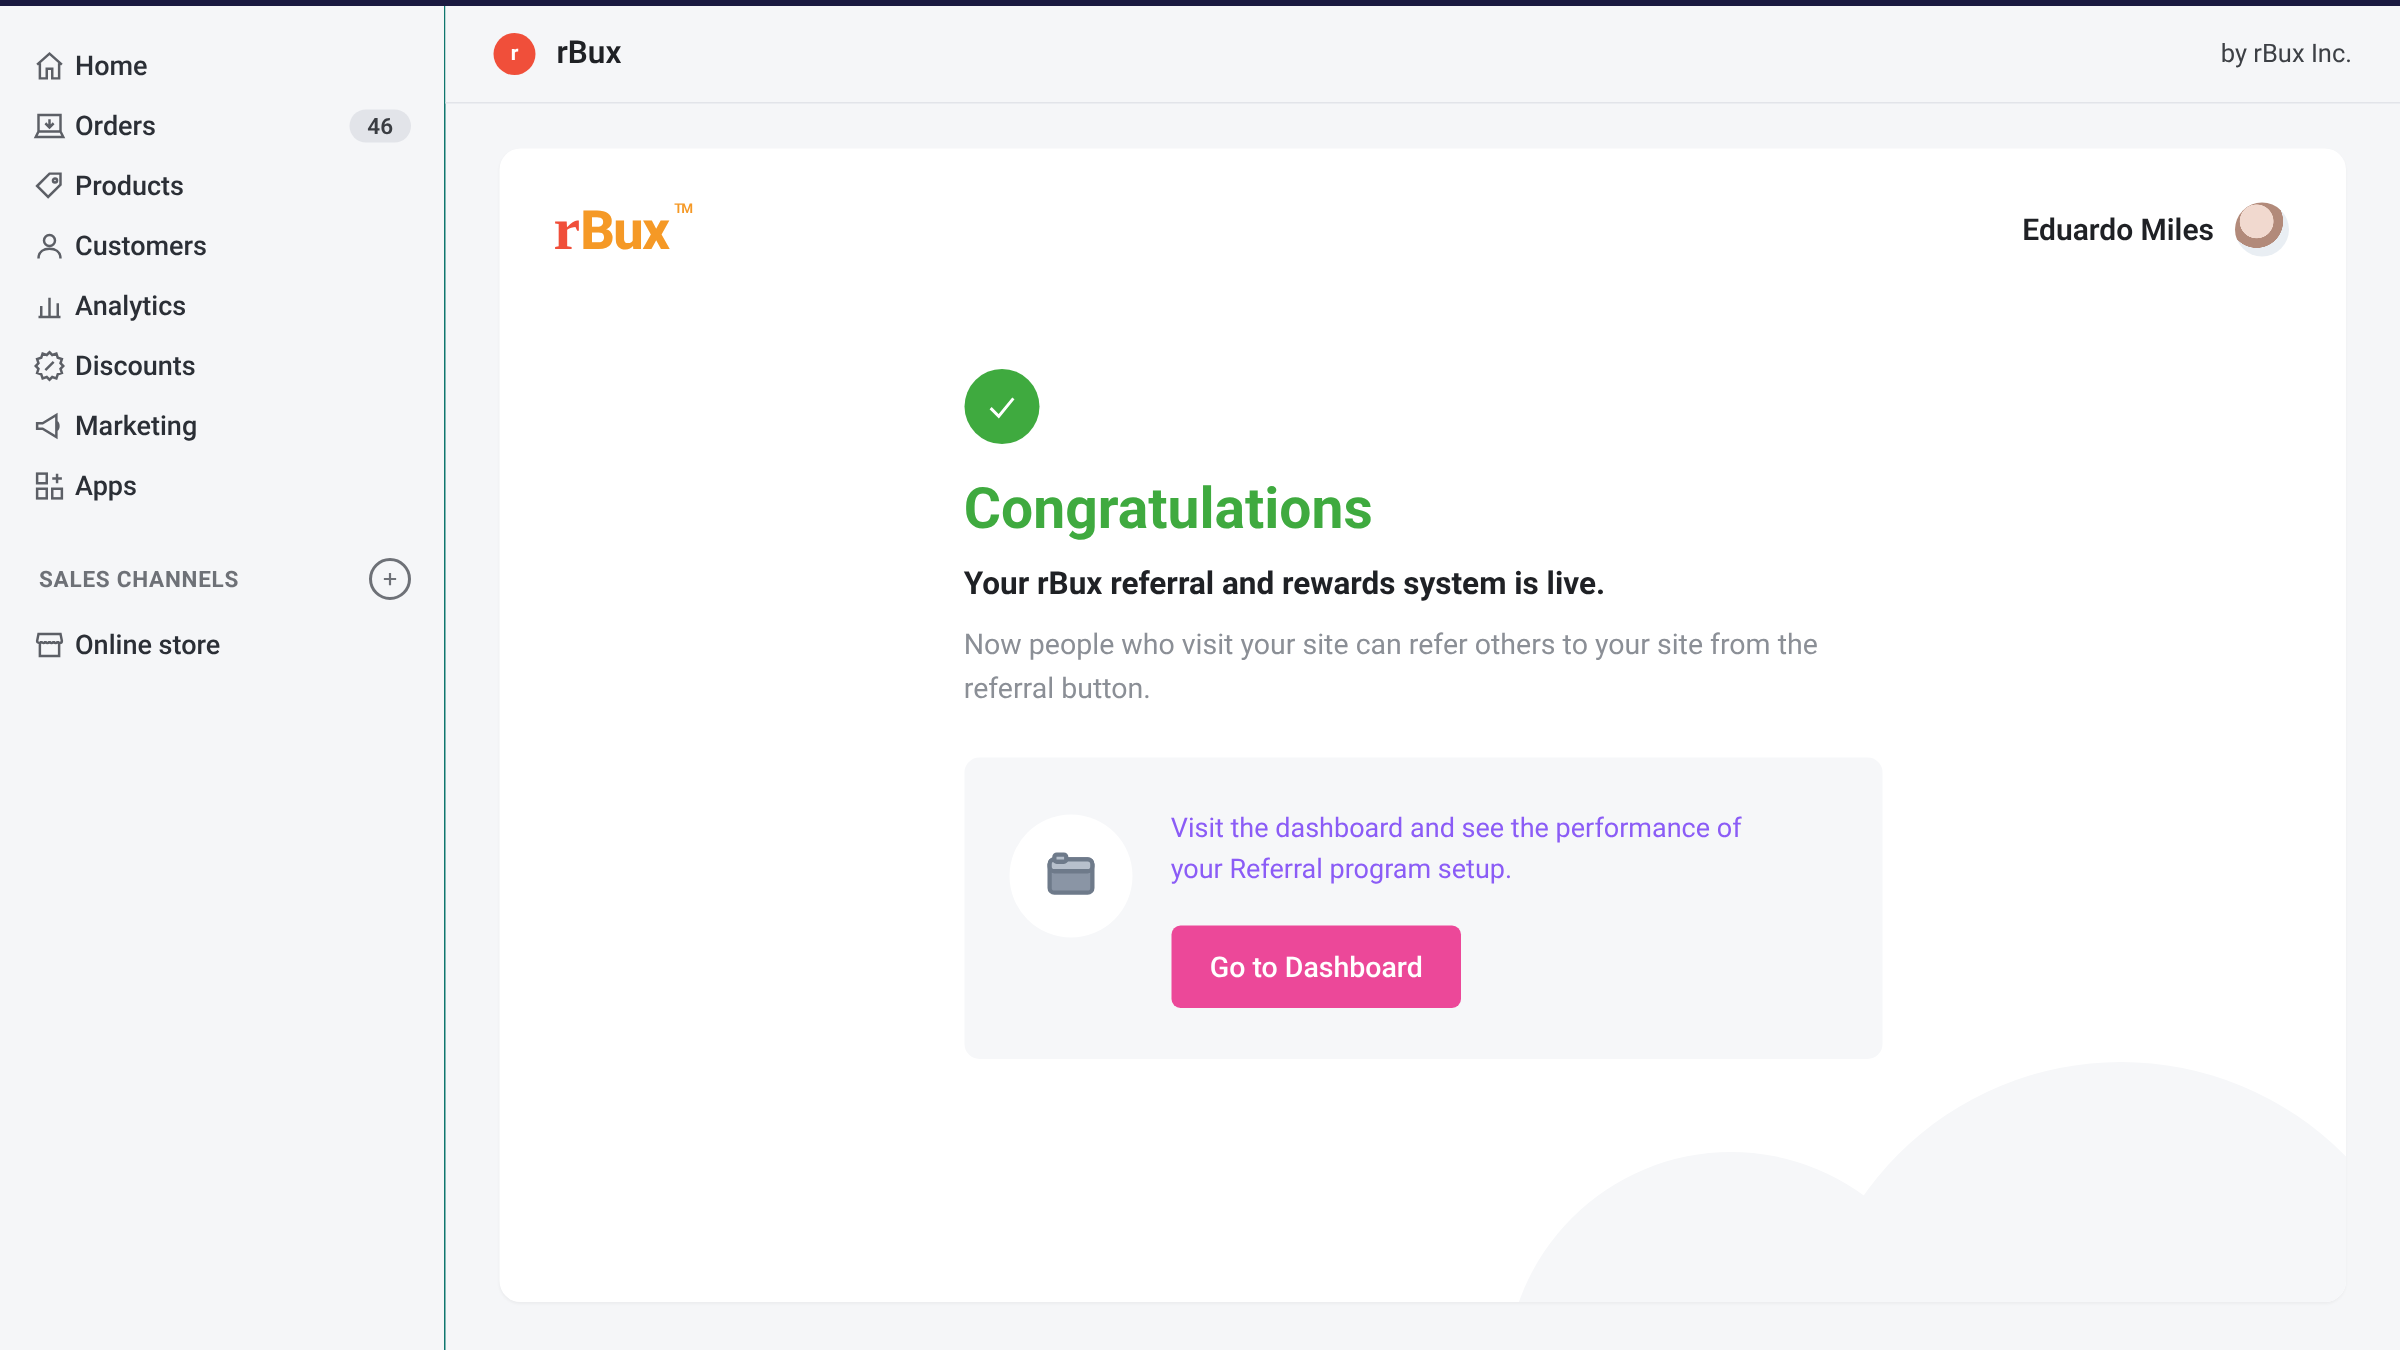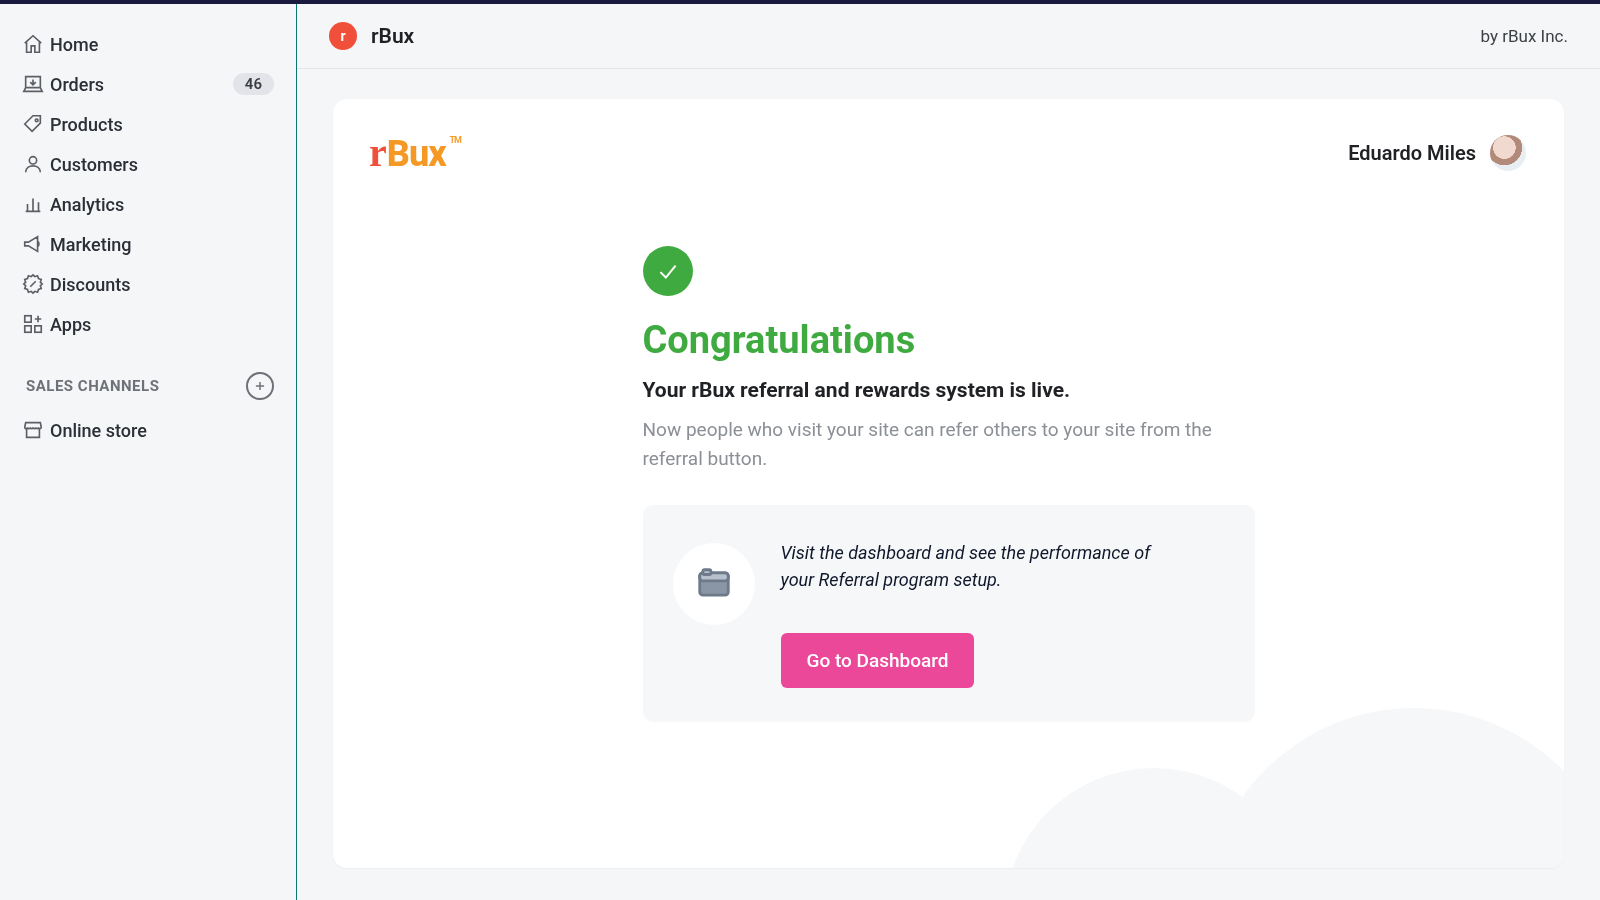--- a/index.html
+++ b/index.html
@@ -37,21 +37,21 @@
   .check-badge { width: 50px; height: 50px; border-radius: 50%; background: #3faa3f; display: flex; align-items: center; justify-content: center; color: #fff; margin-bottom: 22px; }
   .check-badge svg { width: 26px; height: 26px; }
   .congrats { color: #3faa3f; font-size: 38px; font-weight: 700; margin-bottom: 16px; }
   .subtitle { color: #1f2125; font-size: 21px; font-weight: 700; margin-bottom: 14px; }
   .desc { color: #8b8f96; font-size: 19px; line-height: 1.5; margin-bottom: 32px; }
   
   .dash-card { background: #f6f7f9; border-radius: 10px; padding: 34px 30px; display: flex; gap: 26px; align-items: flex-start; }
   .dash-icon-circle { width: 82px; height: 82px; border-radius: 50%; background: #fff; display: flex; align-items: center; justify-content: center; flex-shrink: 0; margin-top: 4px; }
   .dash-icon-circle svg { width: 38px; height: 38px; color: #6e7a8a; }
   .dash-content .dash-title { font-size: 25px; font-weight: 700; color: #1f2125; margin-bottom: 10px; }
-  .dash-content .dash-desc { font-size: 18px; color: #0f172a; line-height: 1.5; margin-bottom: 40px; max-width: 400px; font-style: italic; }
+  .dash-content .dash-desc { font-size: 18px; color: #8b5cf6; line-height: 1.5; margin-bottom: 24px; max-width: 400px; }
   .dash-btn { background: #ec4899; color: #fff; border: none; border-radius: 6px; padding: 16px 26px; font-size: 19px; font-weight: 500; cursor: pointer; }
   
   .cloud1, .cloud2 { position: absolute; background: #f6f7f9; border-radius: 50%; }
   .cloud1 { width: 420px; height: 420px; right: -60px; bottom: -260px; }
   .cloud2 { width: 300px; height: 300px; right: 260px; bottom: -200px; }
   svg { stroke: currentColor; fill: none; stroke-width: 1.8; }
 </style>
 </head>
 <body>
 
@@ -97,33 +97,33 @@
       <span class="icon-wrap">
         <svg viewBox="0 0 24 24" width="22" height="22">
             <path d="M4 20 H20 M6 20 V12 M12 20 V6 M18 20 V10"></path>
           </svg>
       </span>
       <span class="label">Analytics</span>
     </div>
     <div class="nav-item">
       <span class="icon-wrap">
         <svg viewBox="0 0 24 24" width="22" height="22">
-            <path d="M3 10 V14 H7 L17 20 V4 L7 10 Z M17 9 C19 10 19 14 17 15"></path>
-          </svg>
-      </span>
-      <span class="label">Marketing</span>
-    </div>
-    <div class="nav-item">
-      <span class="icon-wrap">
-        <svg viewBox="0 0 24 24" width="22" height="22">
             <path d="M12 2 L14 4 L17 3 L18 6 L21 7 L20 10 L22 12 L20 14 L21 17 L18 18 L17 21 L14 20 L12 22 L10 20 L7 21 L6 18 L3 17 L4 14 L2 12 L4 10 L3 7 L6 6 L7 3 L10 4 Z"></path>
             <path d="M9 15 L15 9"></path>
           </svg>
       </span>
       <span class="label">Discounts</span>
+    </div>
+    <div class="nav-item">
+      <span class="icon-wrap">
+        <svg viewBox="0 0 24 24" width="22" height="22">
+            <path d="M3 10 V14 H7 L17 20 V4 L7 10 Z M17 9 C19 10 19 14 17 15"></path>
+          </svg>
+      </span>
+      <span class="label">Marketing</span>
     </div>
     <div class="nav-item">
       <span class="icon-wrap">
         <svg viewBox="0 0 24 24" width="22" height="22">
             <rect x="3" y="3" width="7" height="7"></rect>
             <rect x="3" y="14" width="7" height="7"></rect>
             <rect x="14" y="14" width="7" height="7"></rect>
             <path d="M17.5 3 V10 M14 6.5 H21"></path>
           </svg>
       </span>

